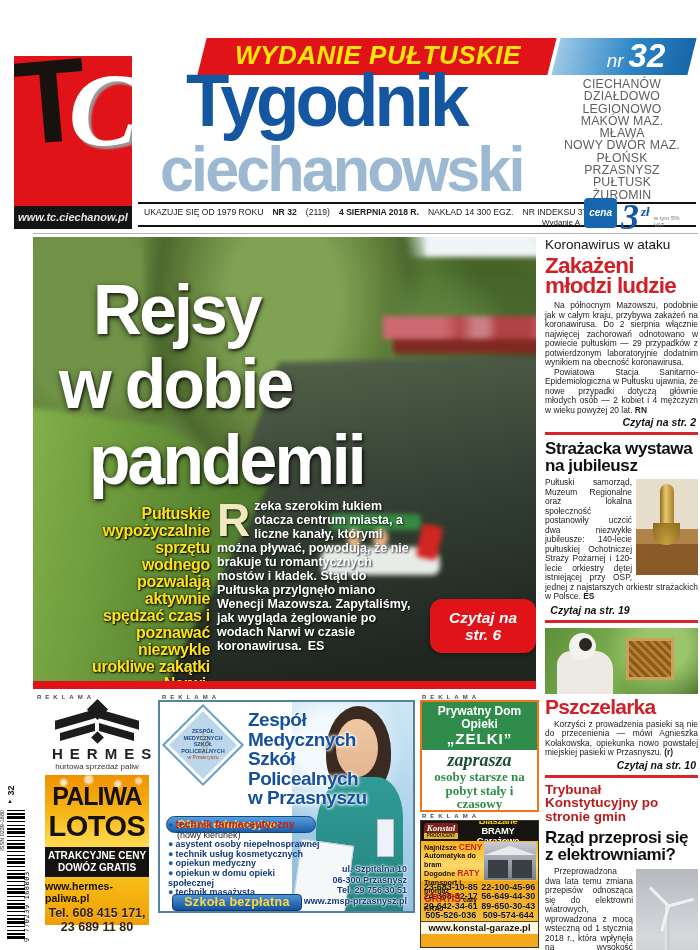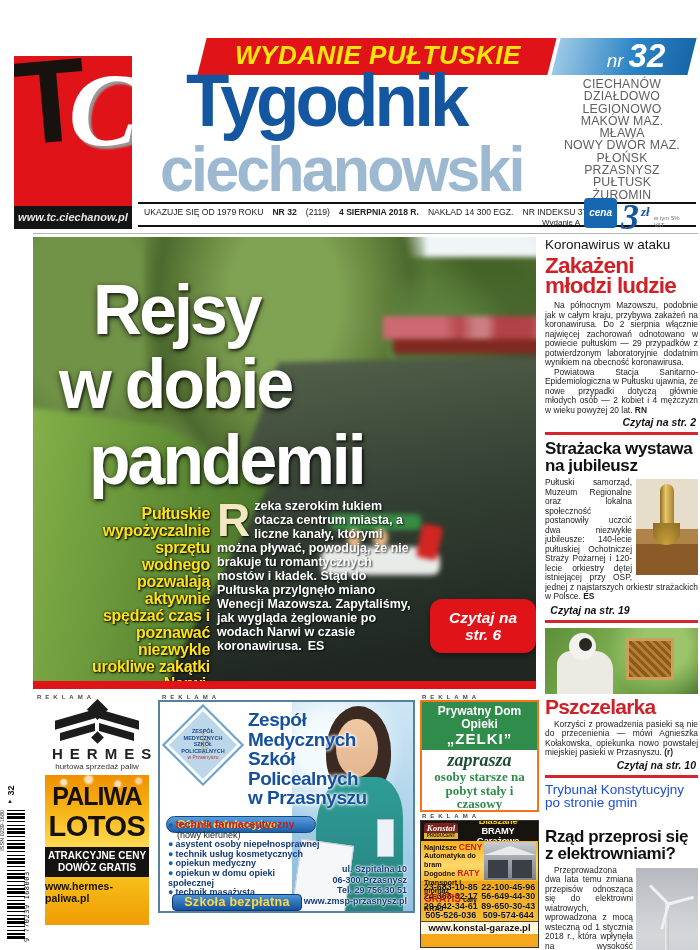--- a/index.html
+++ b/index.html
@@ -104,21 +104,21 @@
       text-shadow:1px 1px 2px rgba(0,0,0,.85)}
   .dropcap{float:left;font:700 46px/38px "Liberation Sans",sans-serif;color:#f2e8bf;margin:2px 4px 0 0}
   .leadbody .byline{font-weight:900;margin-left:6px}
   .read6{position:absolute;right:0;top:362px;width:94px;z-index:5;background:#e01318;border-radius:12px;
       padding:10px 6px;text-align:center;font:italic 900 15.5px/17px "Liberation Sans",sans-serif;color:#fff;
       box-shadow:0 2px 4px rgba(0,0,0,.4)}
 
   
   .sidebar{position:absolute;left:545px;top:238px;width:153px}
   .kicker{font:400 13.5px/14px "Liberation Sans",sans-serif;color:#141414}
-  .kicker.red{color:#1d4ed8;font-weight:400;line-height:13.5px;margin-bottom:18px}
+  .kicker.red{color:#b91c1c;font-weight:700;line-height:13.5px;margin-bottom:6px}
   .h-red{font:900 22.5px/20px "Liberation Sans",sans-serif;color:#cf2127;letter-spacing:-.8px;margin:4px 0 5px}
   .h-red.small{font-size:21px;margin:2px 0 3px}
   .h-black{font:800 17px/17px "Liberation Sans",sans-serif;color:#101010;letter-spacing:-.4px;margin:1px 0 4px}
   .body{font-size:8.4px;line-height:9.5px;color:#1c1c1c;text-align:justify}
   .body p{margin:0;text-indent:9px}
   .byline-b{font-weight:800}
   .readmore{font:italic 800 10.5px/11px "Liberation Sans",sans-serif;color:#111;text-align:right;margin:2px 2px 0 0}
   .readmore.center{width:90px;text-align:center;margin-top:3px}
   .rule-red{height:3px;background:#d6252b;margin:4px 0 5px}
   .s2wrap{overflow:hidden}
@@ -411,20 +411,24 @@
     <div class="h-name">HERMES</div>
     <div class="h-tag">hurtowa sprzedaż paliw</div>
     <div class="h-box">
       <div class="h-paliwa">PALIWA</div>
       <div class="h-lotos">LOTOS</div>
       <div class="h-blk">
         <div>ATRAKCYJNE CENY</div>
         <div>DOWÓZ GRATIS</div>
       </div>
       <div class="h-site">www.hermes-paliwa.pl</div>
+      <div class="h-tel">
+        <div>Tel. 608 415 171,</div>
+        <div>23 689 11 80</div>
+      </div>
     </div>
   </div>
 
   <div class="barcode">
     <div class="bc-issue">32</div>
     <div class="bc-arrow">▲</div>
     <div class="bc-stripes"></div>
     <div class="bc-num">9 770239 168003</div>
     <div class="bc-issn">ISSN 0239-1680</div>
   </div>

